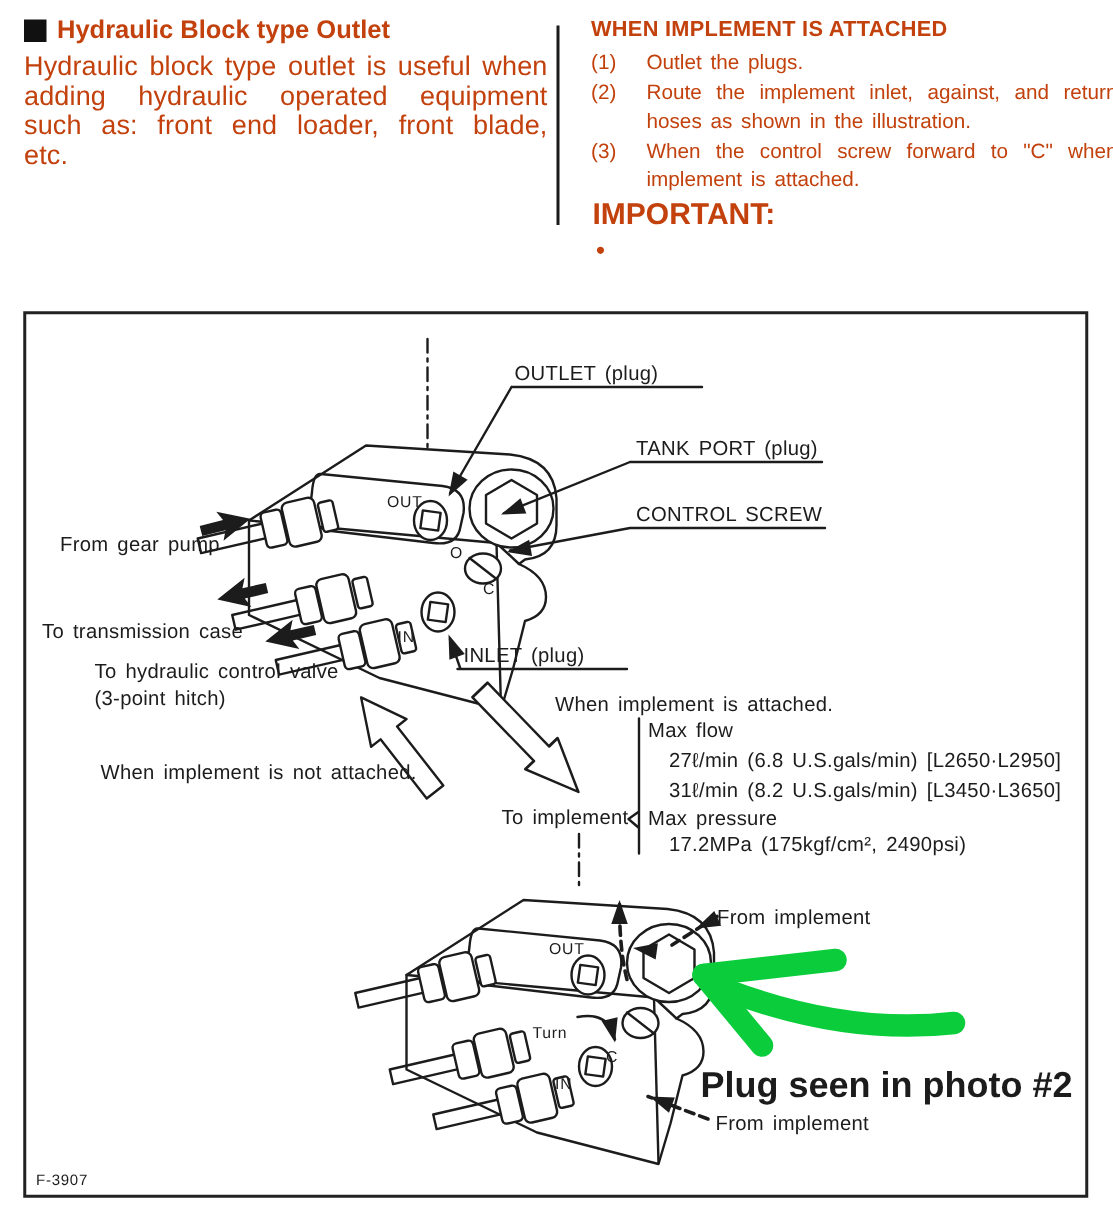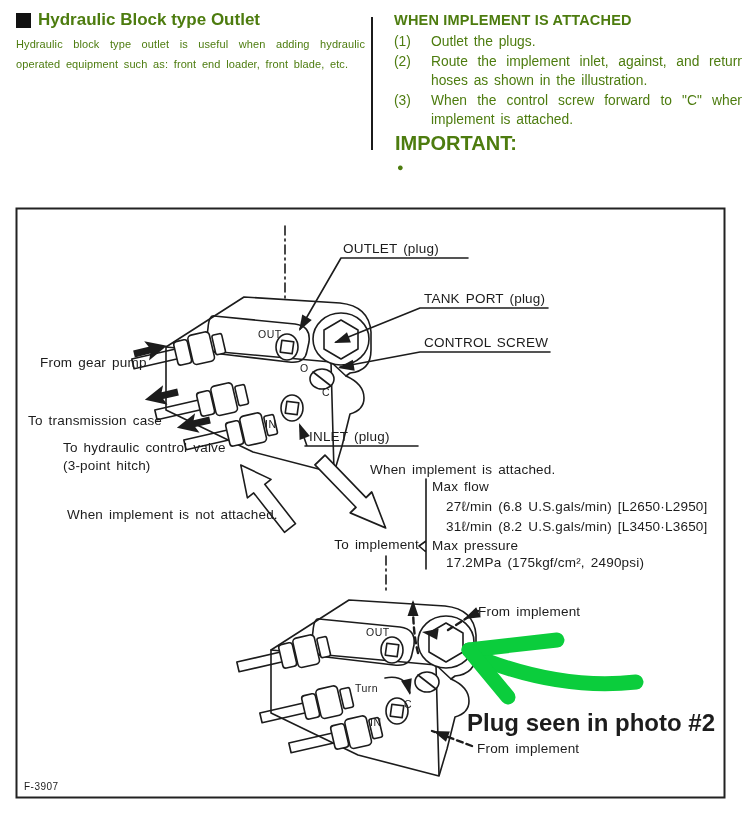--- a/index.html
+++ b/index.html
@@ -1,22 +1,22 @@
 <!DOCTYPE html>
 <html><head>
 <meta charset="utf-8">
 <style>
   html,body{margin:0;padding:0;background:#fff;}
   .page{position:relative;width:742px;height:804px;background:#fff;overflow:hidden;
-        font-family:"Liberation Sans",sans-serif;color:#4d7c0f;}
+        font-family:"Liberation Sans",sans-serif;color:#c2410c;}
   
   .col-left{position:absolute;left:16px;top:10px;width:349px;}
   .sec-head{display:flex;align-items:center;gap:7px;font-size:17px;font-weight:bold;}
   .sec-marker{width:15px;height:15px;background:#111;flex:none;}
-  .intro-body{margin:5px 0 0 0;font-size:11px;line-height:19.5px;text-align:justify;
+  .intro-body{margin:5px 0 0 0;font-size:18px;line-height:19.5px;text-align:justify;
               word-spacing:2.5px;letter-spacing:.1px;}
   .col-right{position:absolute;left:394px;top:10px;width:351px;}
   .col-right h2{margin:2px 0 4px 0;font-size:14.5px;font-weight:bold;letter-spacing:.2px;}
   .step{display:flex;font-size:13.8px;line-height:19.5px;}
   .step-num{width:37px;flex:none;}
   .step-text{flex:1;text-align:justify;word-spacing:2px;}
   .important-head{margin:2px 0 0 1px;font-size:20px;font-weight:bold;}
   .bullet{width:37px;flex:none;font-size:11px;padding-top:3px;padding-left:3px;}
   .vdivider{position:absolute;left:371px;top:17px;width:2px;height:133px;background:#1b1b1b;}
   

